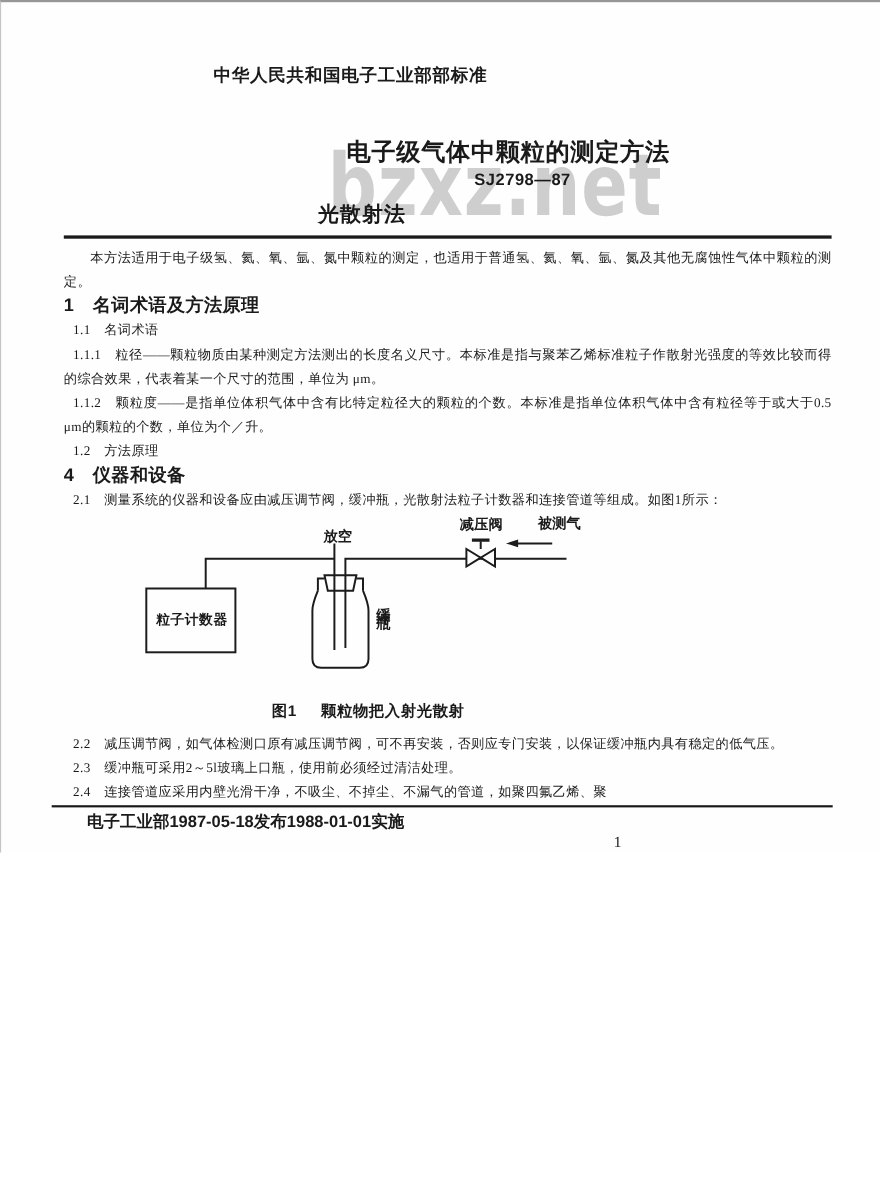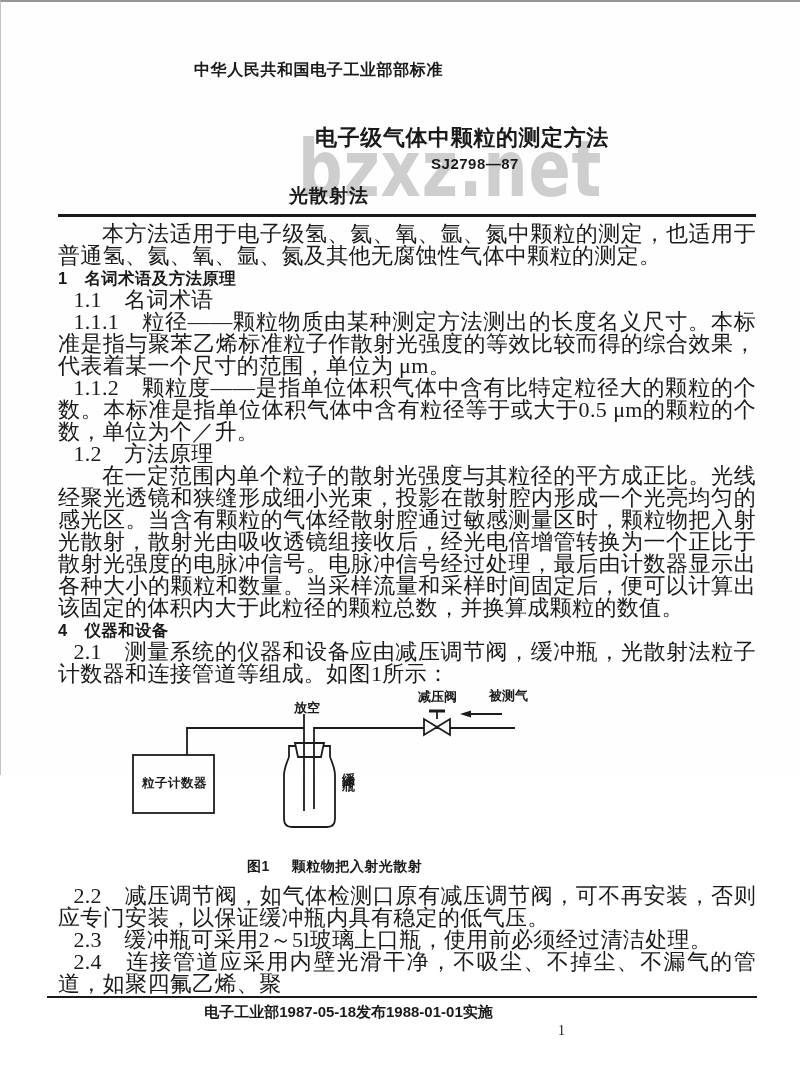--- a/index.html
+++ b/index.html
@@ -20,21 +20,21 @@
   .title-row{margin-top:45px;margin-left:110px;display:flex;align-items:center;line-height:26px;flex-direction:column;}
   .doc-title{font-family:"Liberation Sans","DejaVu Sans",sans-serif;
              font-weight:bold;font-size:22px;letter-spacing:0.6px;}
   .std-no{font-family:"Liberation Sans","DejaVu Sans",sans-serif;
           font-weight:bold;font-size:15px;margin-left:26px;letter-spacing:0.5px;}
   .subtitle{margin-top:8px;margin-left:136px;width:270px;text-align:center;
             font-family:"Liberation Sans","DejaVu Sans",sans-serif;
             font-weight:bold;font-size:19px;letter-spacing:1px;line-height:22px;}
   .rule-top{margin-top:7px;height:3px;background:#1a1a1a;}
   
-  .para{font-size:22px;letter-spacing:0.35px;line-height:22px;text-align:justify;}
+  .para{font-size:12px;letter-spacing:0.35px;line-height:22px;text-align:justify;}
   .ind2{text-indent:2em;}
   .ind1{text-indent:0.7em;}
   .h{font-weight:bold;font-family:"Liberation Sans","DejaVu Sans",sans-serif;font-size:16.5px;}
   .first{margin-top:6px;}
   
   .figure{position:relative;width:700px;height:152px;margin-top:0;}
   .figure svg{position:absolute;left:0;top:0;}
   .fig-label{position:absolute;font-family:"Liberation Sans","DejaVu Sans",sans-serif;
              font-size:13px;font-weight:bold;line-height:13px;white-space:nowrap;}
   .lbl-vent{left:236px;top:16px;}
@@ -42,21 +42,21 @@
   .lbl-gas{left:431px;top:4px;}
   .lbl-counter{left:84px;top:92px;font-size:12.5px;letter-spacing:0.5px;}
   .lbl-buffer{left:284px;top:76px;writing-mode:vertical-rl;letter-spacing:4px;font-size:13px;}
   .caption{margin-top:18px;padding-left:189px;display:flex;gap:22px;
            font-family:"Liberation Sans","DejaVu Sans",sans-serif;
            font-size:14px;font-weight:bold;line-height:22px;letter-spacing:0.5px;}
   .p-after-fig{margin-top:8px;}
   
   .footer-wrap{margin:0 43px 0 46px;position:relative;z-index:1;}
   .rule-bottom{margin-top:1px;height:2px;background:#1a1a1a;}
-  .footer-row{margin-top:5px;display:flex;justify-content:center;
+  .footer-row{margin-top:5px;display:flex;justify-content:flex-start;
               font-family:"Liberation Sans","DejaVu Sans",sans-serif;
               font-weight:bold;font-size:15px;line-height:17px;padding-left:32px;}
   .footer-right{margin-right:139px;}
   .page-num{margin-top:3px;padding-left:511px;
             font-family:"Liberation Serif","DejaVu Serif",serif;
             font-size:14px;line-height:15px;}
 </style>
 </head>
 <body>
 
@@ -76,21 +76,20 @@
     <div class="subtitle">光散射法</div>
 
     <div class="rule-top"></div>
 
     <div class="para ind2 first">本方法适用于电子级氢、氦、氧、氩、氮中颗粒的测定，也适用于普通氢、氦、氧、氩、氮及其他无腐蚀性气体中颗粒的测定。</div>
     <div class="para h">1　名词术语及方法原理</div>
     <div class="para ind1">1.1　名词术语</div>
     <div class="para ind1">1.1.1　粒径——颗粒物质由某种测定方法测出的长度名义尺寸。本标准是指与聚苯乙烯标准粒子作散射光强度的等效比较而得的综合效果，代表着某一个尺寸的范围，单位为 μm。</div>
     <div class="para ind1">1.1.2　颗粒度——是指单位体积气体中含有比特定粒径大的颗粒的个数。本标准是指单位体积气体中含有粒径等于或大于0.5 μm的颗粒的个数，单位为个／升。</div>
     <div class="para ind1">1.2　方法原理</div>
-    <div class="para ind2">在一定范围内单个粒子的散射光强度与其粒径的平方成正比。光线经聚光透镜和狭缝形成细小光束，投影在散射腔内形成一个光亮均匀的感光区。当含有颗粒的气体经散射腔通过敏感测量区时，颗粒物把入射光散射，散射光由吸收透镜组接收后，经光电倍增管转换为一个正比于散射光强度的电脉冲信号。电脉冲信号经过处理，最后由计数器显示出各种大小的颗粒和数量。当采样流量和采样时间固定后，便可以计算出该固定的体积内大于此粒径的颗粒总数，并换算成颗粒的数值。</div>
     <div class="para h">4　仪器和设备</div>
     <div class="para ind1">2.1　测量系统的仪器和设备应由减压调节阀，缓冲瓶，光散射法粒子计数器和连接管道等组成。如图1所示：</div>
 
     <div class="figure">
       <svg width="700" height="152" viewBox="0 0 700 152">
         <g stroke="#1c1c1c" stroke-width="1.8" fill="none">
 
           <rect x="75" y="70" width="81" height="58"></rect>
 
           <polyline points="129,70 129,43 246,43"></polyline>

